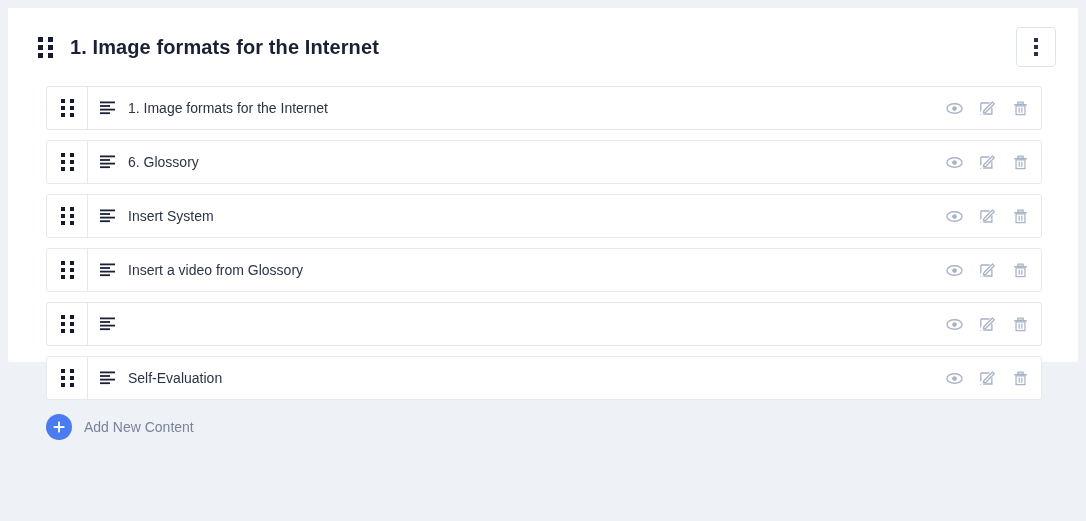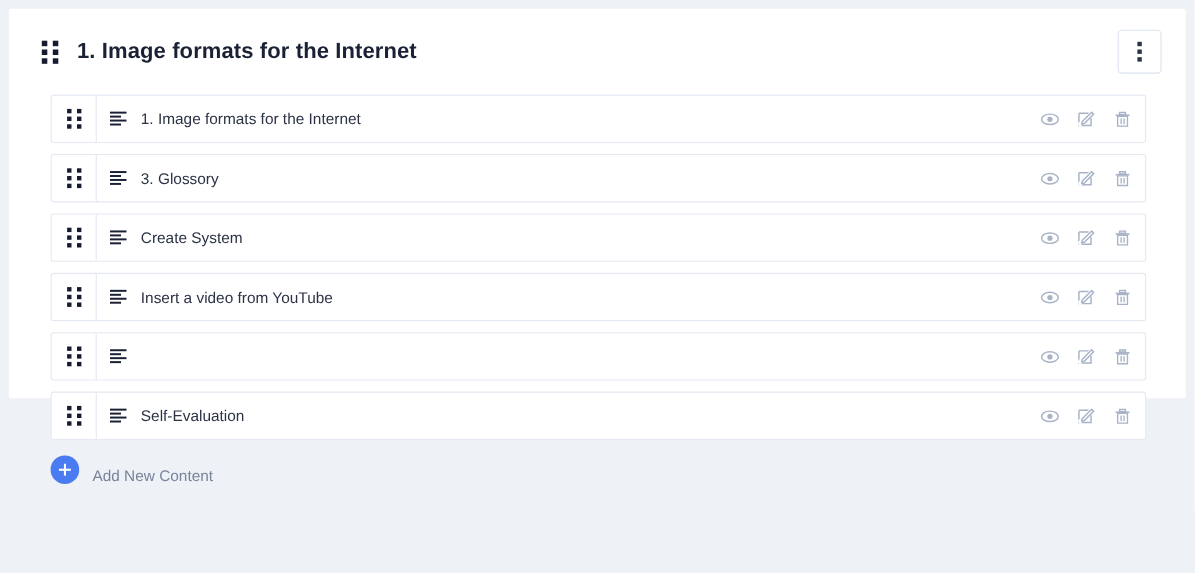--- a/index.html
+++ b/index.html
@@ -156,21 +156,21 @@
     height: 22px;
     display: flex;
     align-items: center;
     justify-content: center;
     cursor: pointer;
   }
 
   
   .add-row {
     display: flex;
-    align-items: flex-end;
+    align-items: center;
     padding-left: 38px;
     margin-top: 14px;
     cursor: pointer;
     width: max-content;
   }
   .add-circle {
     width: 26px;
     height: 26px;
     border-radius: 50%;
     background: #4a7bf0;
@@ -280,21 +280,21 @@
       <div class="row-type-icon">
         <svg width="17" height="17" viewBox="0 0 17 17" aria-hidden="true">
           <g fill="#1b2135">
             <rect x="1" y="1.5" width="15" height="1.8"></rect>
             <rect x="1" y="5.1" width="10" height="1.8"></rect>
             <rect x="1" y="8.7" width="15" height="1.8"></rect>
             <rect x="1" y="12.3" width="10" height="1.8"></rect>
           </g>
         </svg>
       </div>
-      <div class="row-label">3. Glossory</div>
+      <div class="row-label">6. Glossory</div>
       <div class="row-spacer"></div>
       <div class="row-actions">
         <div class="action-icon">
           <svg width="19" height="19" viewBox="0 0 20 20" aria-hidden="true">
             <ellipse cx="10" cy="10" rx="8" ry="5" fill="none" stroke="#a8b3c7" stroke-width="1.4"></ellipse>
             <circle cx="10" cy="10" r="2.5" fill="#a8b3c7"></circle>
           </svg>
         </div>
         <div class="action-icon">
           <svg width="19" height="19" viewBox="0 0 20 20" aria-hidden="true">
@@ -330,21 +330,21 @@
       <div class="row-type-icon">
         <svg width="17" height="17" viewBox="0 0 17 17" aria-hidden="true">
           <g fill="#1b2135">
             <rect x="1" y="1.5" width="15" height="1.8"></rect>
             <rect x="1" y="5.1" width="10" height="1.8"></rect>
             <rect x="1" y="8.7" width="15" height="1.8"></rect>
             <rect x="1" y="12.3" width="10" height="1.8"></rect>
           </g>
         </svg>
       </div>
-      <div class="row-label">Create System</div>
+      <div class="row-label">Insert System</div>
       <div class="row-spacer"></div>
       <div class="row-actions">
         <div class="action-icon">
           <svg width="19" height="19" viewBox="0 0 20 20" aria-hidden="true">
             <ellipse cx="10" cy="10" rx="8" ry="5" fill="none" stroke="#a8b3c7" stroke-width="1.4"></ellipse>
             <circle cx="10" cy="10" r="2.5" fill="#a8b3c7"></circle>
           </svg>
         </div>
         <div class="action-icon">
           <svg width="19" height="19" viewBox="0 0 20 20" aria-hidden="true">
@@ -380,21 +380,21 @@
       <div class="row-type-icon">
         <svg width="17" height="17" viewBox="0 0 17 17" aria-hidden="true">
           <g fill="#1b2135">
             <rect x="1" y="1.5" width="15" height="1.8"></rect>
             <rect x="1" y="5.1" width="10" height="1.8"></rect>
             <rect x="1" y="8.7" width="15" height="1.8"></rect>
             <rect x="1" y="12.3" width="10" height="1.8"></rect>
           </g>
         </svg>
       </div>
-      <div class="row-label">Insert a video from YouTube</div>
+      <div class="row-label">Insert a video from Glossory</div>
       <div class="row-spacer"></div>
       <div class="row-actions">
         <div class="action-icon">
           <svg width="19" height="19" viewBox="0 0 20 20" aria-hidden="true">
             <ellipse cx="10" cy="10" rx="8" ry="5" fill="none" stroke="#a8b3c7" stroke-width="1.4"></ellipse>
             <circle cx="10" cy="10" r="2.5" fill="#a8b3c7"></circle>
           </svg>
         </div>
         <div class="action-icon">
           <svg width="19" height="19" viewBox="0 0 20 20" aria-hidden="true">

